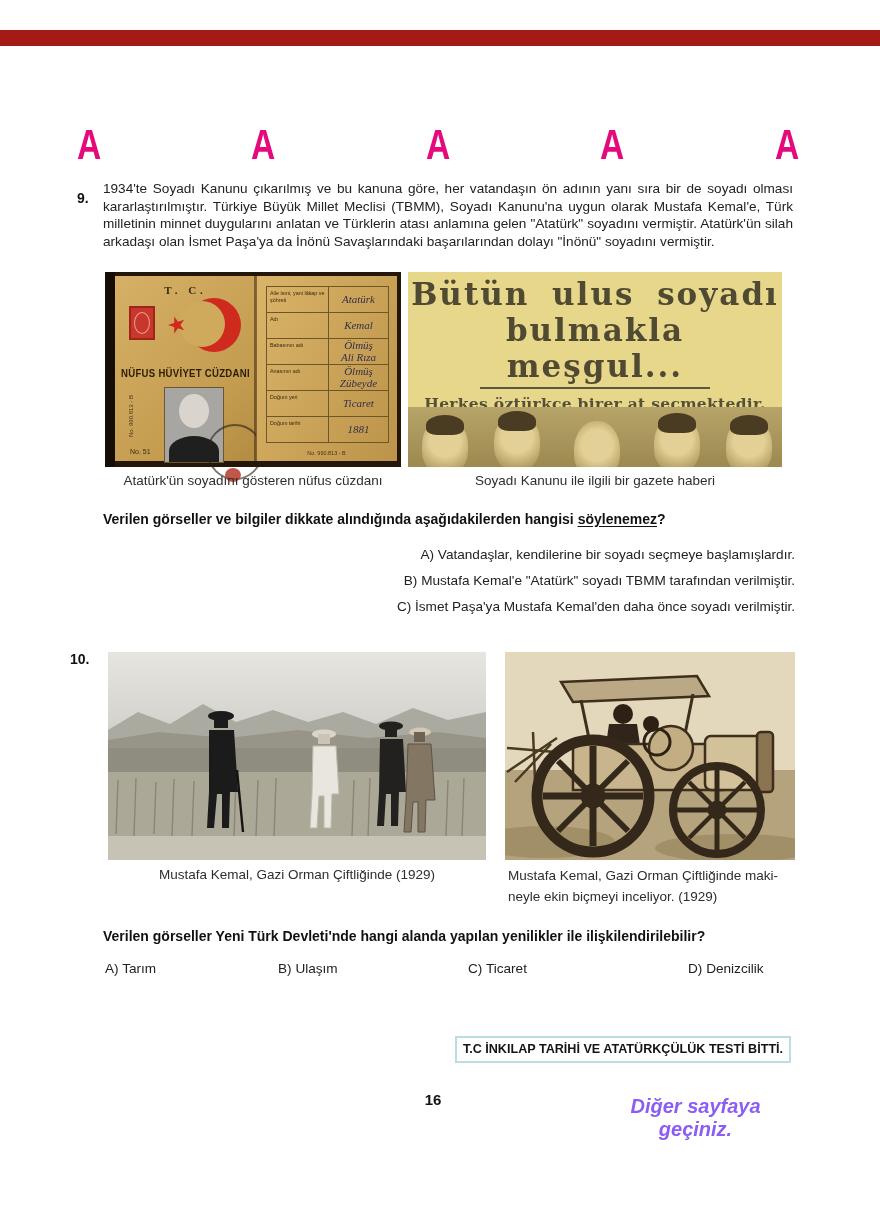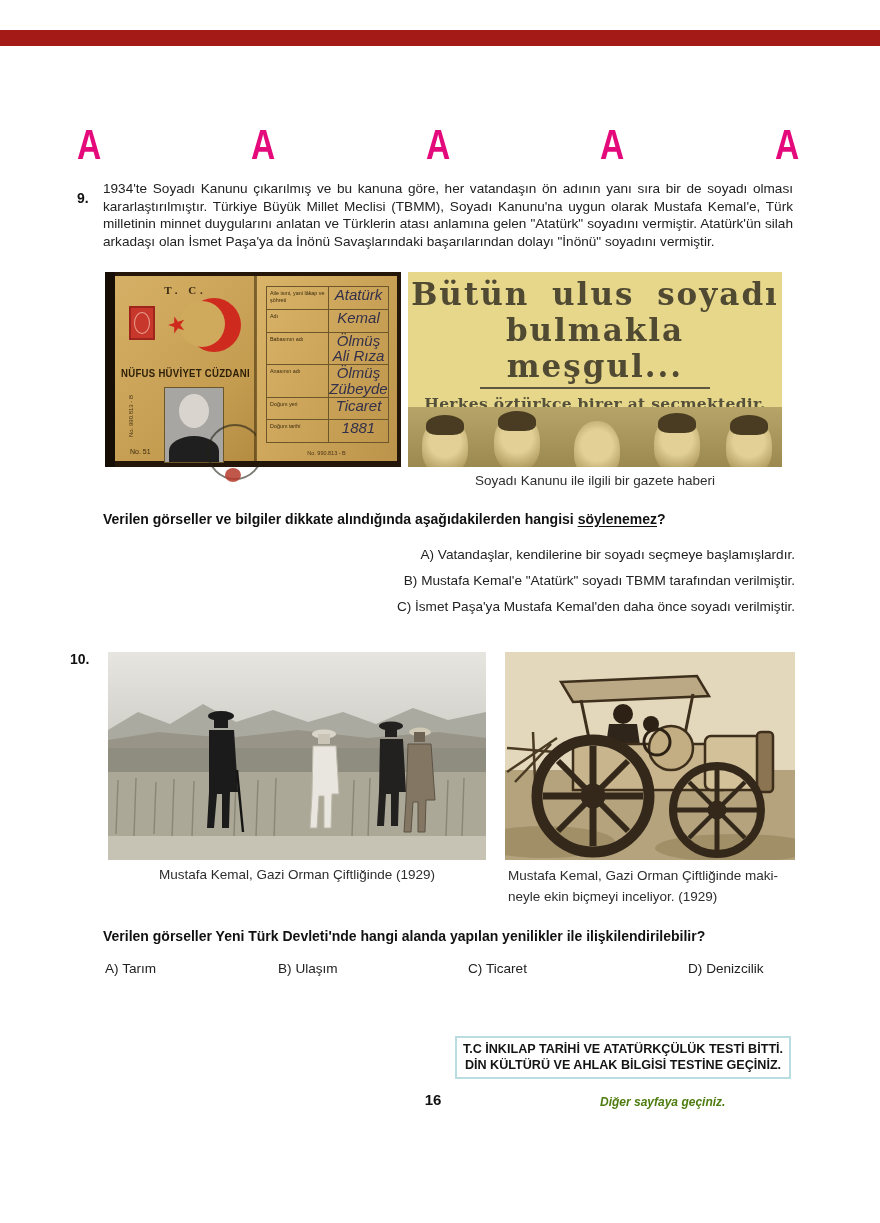--- a/index.html
+++ b/index.html
@@ -46,22 +46,22 @@
   .idc-seal::after{content:"";position:absolute;left:16px;bottom:-4px;width:16px;height:14px;border-radius:50%;
             background:#b5392b;opacity:.85;}
   .idc-serial{position:absolute;left:-14px;top:128px;width:60px;font-size:6px;color:#4a3516;
             transform:rotate(-90deg);}
   .idc-no{position:absolute;left:15px;bottom:6px;font-size:7px;color:#3c2c10;}
   .idc-table{position:absolute;left:10px;right:8px;top:10px;bottom:18px;border:1px solid #6d572a;
             display:flex;flex-direction:column;}
   .idc-row{flex:1;display:flex;border-bottom:1px solid #6d572a;}
   .idc-row:last-child{border-bottom:none;}
   .idc-cell-l{width:56px;border-right:1px solid #6d572a;font-size:5.4px;color:#3c2c10;padding:3px 2px 0 3px;line-height:1.25;}
-  .idc-cell-v{flex:1;display:flex;flex-direction:column;align-items:center;justify-content:flex-start;
-            font-family:Liberation Sans, sans-serif;font-style:italic;font-size:15px;color:#33304a;line-height:1.05;}
+  .idc-cell-v{flex:1;display:flex;flex-direction:column;align-items:center;justify-content:center;
+            font-family:Liberation Serif, serif;font-style:italic;font-size:11px;color:#33304a;line-height:1.05;}
   .idc-serial2{position:absolute;left:0;right:0;bottom:5px;text-align:center;font-size:5.5px;color:#4a3516;}
 
   
   .newspaper{position:absolute;left:408px;top:272px;width:374px;height:195px;background:#e7d78a;overflow:hidden;}
   .np-h{font-family:"DejaVu Serif",serif;font-weight:bold;color:#514a33;text-align:center;
         font-size:31px;line-height:36px;letter-spacing:2px;word-spacing:10px;}
   .np-h1{margin-top:4px;}
   .np-rule{width:230px;height:2px;background:#5d5640;margin:3px auto 5px auto;}
   .np-sub{font-family:"DejaVu Serif",serif;font-weight:bold;color:#55503a;text-align:center;
         font-size:15.5px;line-height:20px;letter-spacing:.3px;}
@@ -96,22 +96,22 @@
   .stem-q10{top:928px;}
   .opt10{position:absolute;top:961px;font-size:13.6px;color:#222;}
   .opt10 .lab{display:inline-block;}
   .opt10-a{left:105px;} .opt10-b{left:278px;} .opt10-c{left:468px;} .opt10-d{left:688px;}
 
   .notice{position:absolute;left:455px;top:1036px;width:336px;border:2px solid #b9dde0;
         box-sizing:border-box;padding:3px 2px 4px 2px;text-align:center;
         font-size:12.6px;font-weight:bold;color:#141414;line-height:16px;}
   .page-num{position:absolute;left:408px;top:1091px;width:50px;text-align:center;
         font-size:15px;font-weight:bold;color:#111;}
-  .next-page{position:absolute;left:600px;top:1095px;width:191px;text-align:left;
-        font-size:12px;font-weight:bold;font-style:italic;color:#4d7c0f;}
+  .next-page{position:absolute;left:600px;top:1095px;width:191px;text-align:center;
+        font-size:20px;font-weight:bold;font-style:italic;color:#8b5cf6;}
 </style>
 </head>
 <body>
 
 <div class="page">
 
   <div class="top-bar"></div>
 
   <div class="a-row">
     <span class="a-letter">A</span>
@@ -195,20 +195,21 @@
     <div class="np-sub">ların hemen hemen hepsi soyadı almış gibidir</div>
     <div class="np-strip">
       <div class="np-face hair" style="left:14px;"></div>
       <div class="np-face hair" style="left:86px;top:6px;"></div>
       <div class="np-face" style="left:166px;top:14px;"></div>
       <div class="np-face hair" style="left:246px;top:8px;"></div>
       <div class="np-face hair" style="left:318px;"></div>
     </div>
   </div>
 
+  <div class="caption cap9-left">Atatürk'ün soyadını gösteren nüfus cüzdanı</div>
   <div class="caption cap9-right">Soyadı Kanunu ile ilgili bir gazete haberi</div>
 
   <div class="stem stem-q9"><span>Verilen görseller ve bilgiler dikkate alındığında aşağıdakilerden hangisi </span><u>söylenemez</u><span>?</span></div>
 
   <div class="opts9">
     <div class="opt"><span class="lab">A)</span> <span>Vatandaşlar, kendilerine bir soyadı seçmeye başlamışlardır.</span></div>
     <div class="opt"><span class="lab">B)</span> <span>Mustafa Kemal'e "Atatürk" soyadı TBMM tarafından verilmiştir.</span></div>
     <div class="opt"><span class="lab">C)</span> <span>İsmet Paşa'ya Mustafa Kemal'den daha önce soyadı verilmiştir.</span></div>
   </div>
 
@@ -326,18 +327,17 @@
 
   <div class="stem stem-q10">Verilen görseller Yeni Türk Devleti'nde hangi alanda yapılan yenilikler ile ilişkilendirilebilir?</div>
 
   <div class="opt10 opt10-a"><span class="lab">A)</span> <span>Tarım</span></div>
   <div class="opt10 opt10-b"><span class="lab">B)</span> <span>Ulaşım</span></div>
   <div class="opt10 opt10-c"><span class="lab">C)</span> <span>Ticaret</span></div>
   <div class="opt10 opt10-d"><span class="lab">D)</span> <span>Denizcilik</span></div>
 
   <div class="notice">
     <div>T.C İNKILAP TARİHİ VE ATATÜRKÇÜLÜK TESTİ BİTTİ.</div>
-    <div>DİN KÜLTÜRÜ VE AHLAK BİLGİSİ TESTİNE GEÇİNİZ.</div>
   </div>
   <div class="page-num">16</div>
   <div class="next-page">Diğer sayfaya geçiniz.</div>
 
 </div>
 
 </body></html>

